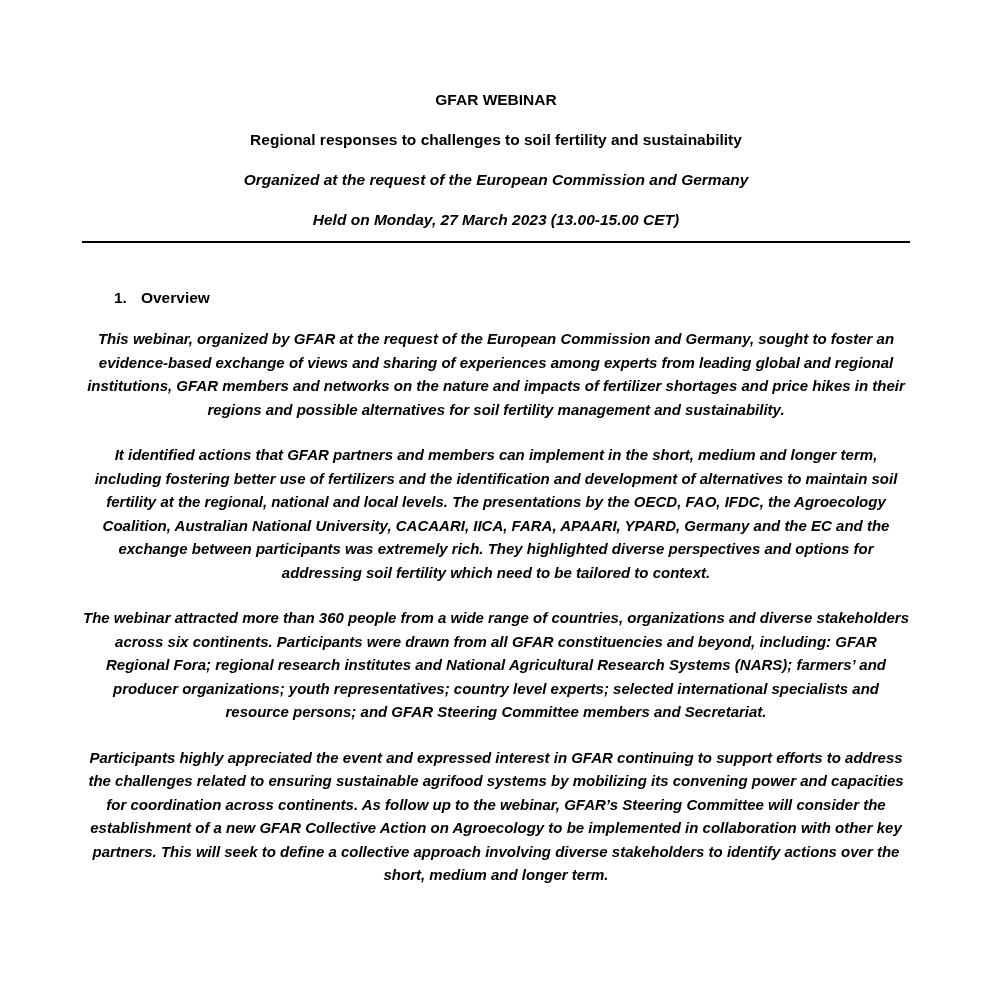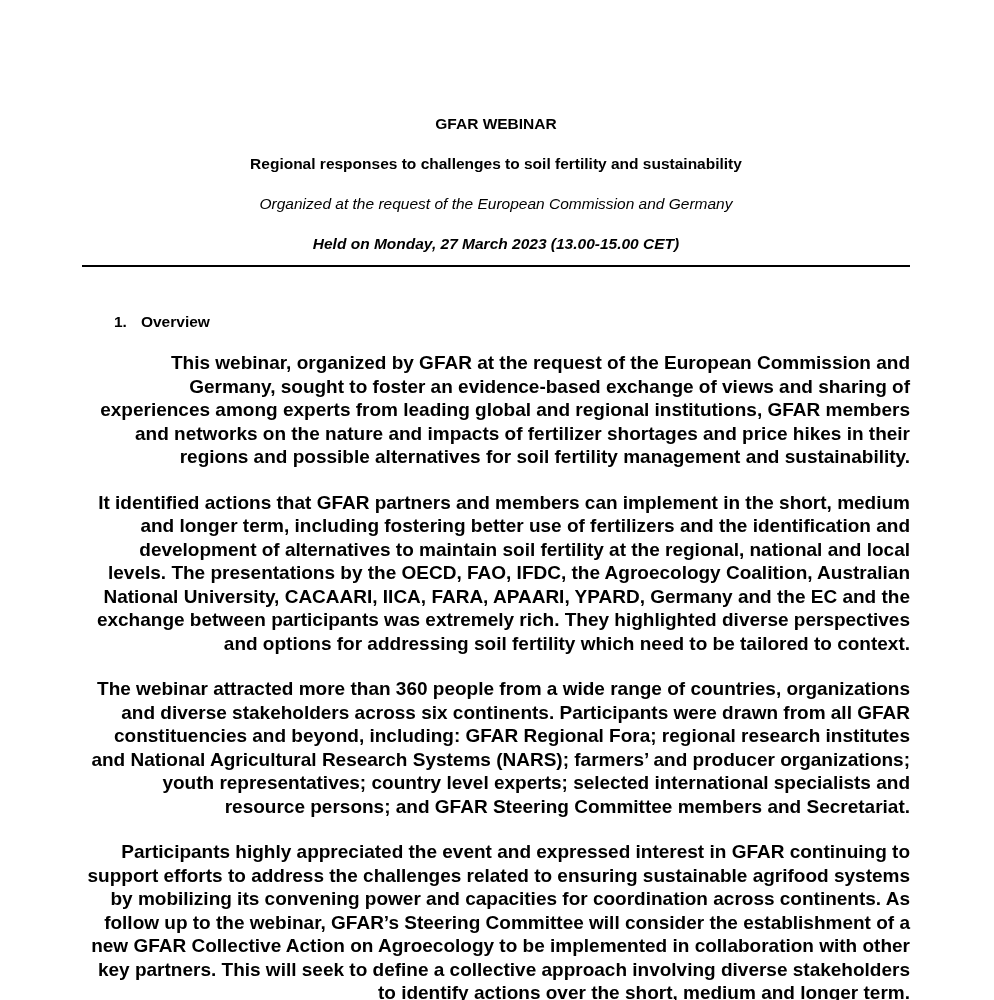--- a/index.html
+++ b/index.html
@@ -7,50 +7,52 @@
     width: 994px;
     height: 1000px;
     background: #ffffff;
     color: #000000;
     font-family: "Liberation Sans", sans-serif;
     overflow: hidden;
   }
   .page {
     width: 994px;
     height: 836px;
-    padding: 114px 84px 0 82px;
+    padding: 90px 84px 0 82px;
   }
   .heading {
     text-align: center;
     font-size: 15.5px;
     line-height: 19px;
     margin-bottom: 21px;
+    font-weight: bold;
   }
   .h-bold { font-weight: bold; }
   .h-italic { font-style: italic; }
   .h-bold-italic { font-weight: bold; font-style: italic; }
   .rule {
     border: none;
     border-top: 2px solid #000000;
     height: 0;
     margin: -9px 0 0 0;
   }
   .section-heading {
     margin-top: 46px;
     padding-left: 32px;
     font-weight: bold;
     font-size: 15.5px;
   }
   .section-heading .section-num { margin-right: 14px; }
   .body-para {
     font-weight: bold;
-    font-size: 19px;
+    font-style: italic;
+    font-size: 15px;
     line-height: 23.5px;
     margin-top: 22px;
-    text-align: right;
+    text-align: center;
   }
   .body-para:first-of-type { margin-top: 20px; }
 </style>
 </head>
 <body>
 
 <div class="page">
 
   <div class="heading h-bold">GFAR WEBINAR</div>
 

